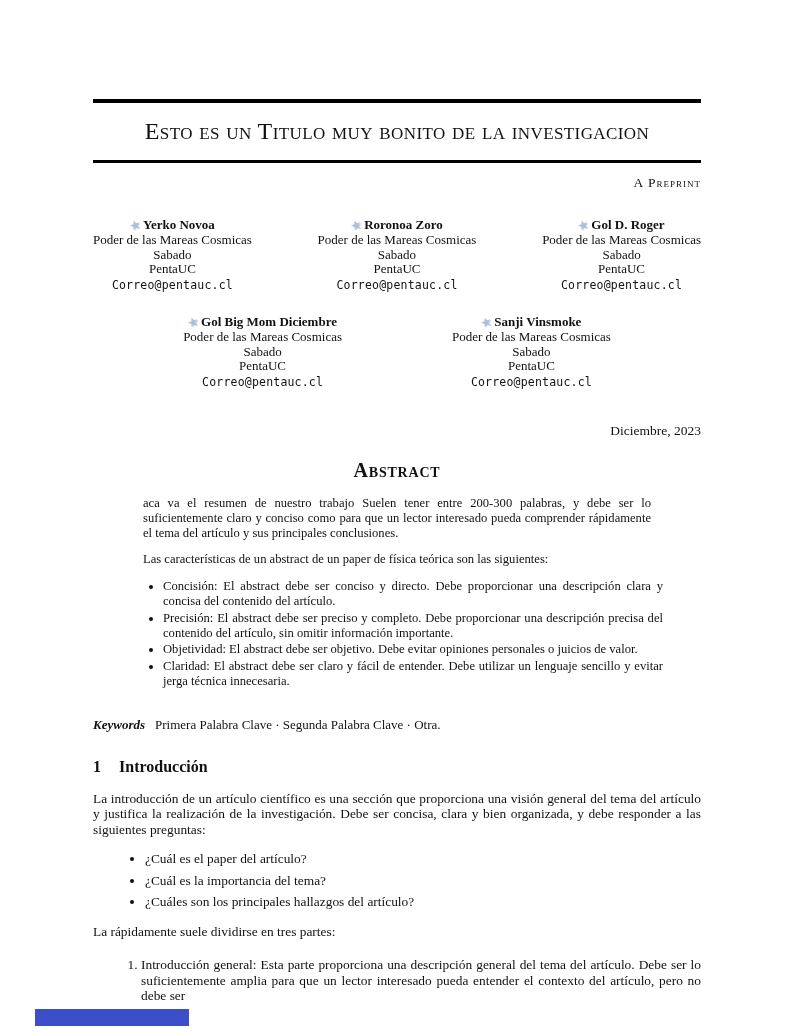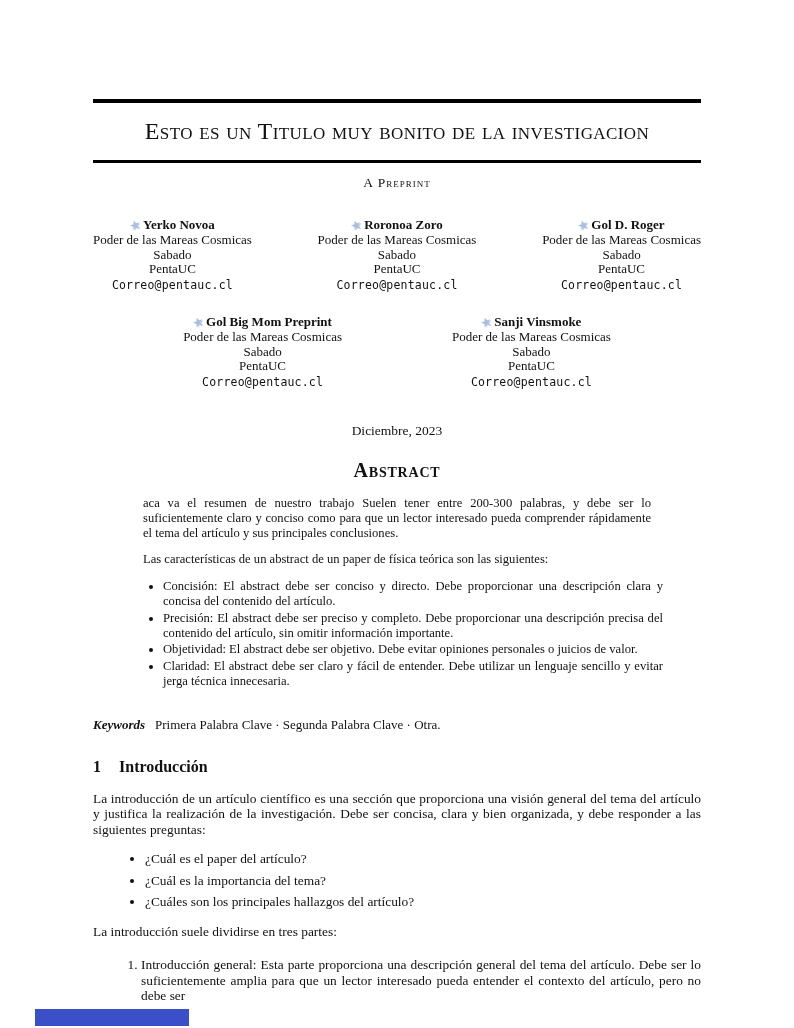--- a/index.html
+++ b/index.html
@@ -23,21 +23,21 @@
   .paper-title {
     font-size:24px; font-weight:normal;
     font-variant:small-caps;
     text-align:center;
     letter-spacing:0.4px;
     padding:14px 0 15px 0;
     line-height:28px;
   }
   .preprint-label {
     margin-top:12px;
-    text-align:center;
+    text-align:right;
     font-variant:small-caps;
     font-size:13.5px;
     letter-spacing:1px;
   }
 
   .authors-row { display:flex; margin-top:26px; }
   .authors-row1 { justify-content:space-between; }
   .authors-row2 { justify-content:center; gap:110px; margin-top:22px; }
   .author { text-align:center; font-size:13px; line-height:14.5px; }
   .author-name-line { font-weight:bold; font-size:13px; line-height:16px; white-space:nowrap; }
@@ -49,21 +49,21 @@
     margin-right:3px;
     text-shadow:1px 1px 0 #c8cdd6;
   }
   .author-email {
     font-family:"DejaVu Sans Mono", monospace;
     font-size:11.5px;
     letter-spacing:0.2px;
     margin-top:1px;
   }
 
-  .paper-date { margin-top:34px; text-align:center; font-size:13.5px; }
+  .paper-date { margin-top:34px; text-align:right; font-size:13.5px; }
 
   .abstract-heading {
     margin-top:20px;
     text-align:center;
     font-weight:bold;
     font-variant:small-caps;
     font-size:20px;
     letter-spacing:0.8px;
   }
   .abstract-body {
@@ -153,21 +153,21 @@
         <div class="author-name-line"><span class="star">★</span><span>Gol D. Roger</span></div>
         <div>Poder de las Mareas Cosmicas</div>
         <div>Sabado</div>
         <div>PentaUC</div>
         <div class="author-email">Correo@pentauc.cl</div>
       </div>
     </div>
 
     <div class="authors-row authors-row2">
       <div class="author">
-        <div class="author-name-line"><span class="star">★</span><span>Gol Big Mom Preprint</span></div>
+        <div class="author-name-line"><span class="star">★</span><span>Gol Big Mom Diciembre</span></div>
         <div>Poder de las Mareas Cosmicas</div>
         <div>Sabado</div>
         <div>PentaUC</div>
         <div class="author-email">Correo@pentauc.cl</div>
       </div>
       <div class="author">
         <div class="author-name-line"><span class="star">★</span><span>Sanji Vinsmoke</span></div>
         <div>Poder de las Mareas Cosmicas</div>
         <div>Sabado</div>
         <div>PentaUC</div>
@@ -198,21 +198,21 @@
     </h2>
 
     <p class="body-para">La introducción de un artículo científico es una sección que proporciona una visión general del tema del artículo y justifica la realización de la investigación. Debe ser concisa, clara y bien organizada, y debe responder a las siguientes preguntas:</p>
 
     <ul class="intro-bullets">
       <li>¿Cuál es el paper del artículo?</li>
       <li>¿Cuál es la importancia del tema?</li>
       <li>¿Cuáles son los principales hallazgos del artículo?</li>
     </ul>
 
-    <p class="body-para">La introducción suele dividirse en tres partes:</p>
+    <p class="body-para">La rápidamente suele dividirse en tres partes:</p>
 
     <ol class="numbered-list">
       <li>Introducción general: Esta parte proporciona una descripción general del tema del artículo. Debe ser lo suficientemente amplia para que un lector interesado pueda entender el contexto del artículo, pero no debe ser</li>
     </ol>
   </div>
 
   <div class="footer-accent-bar"></div>
 </div>
 
 </body></html>

